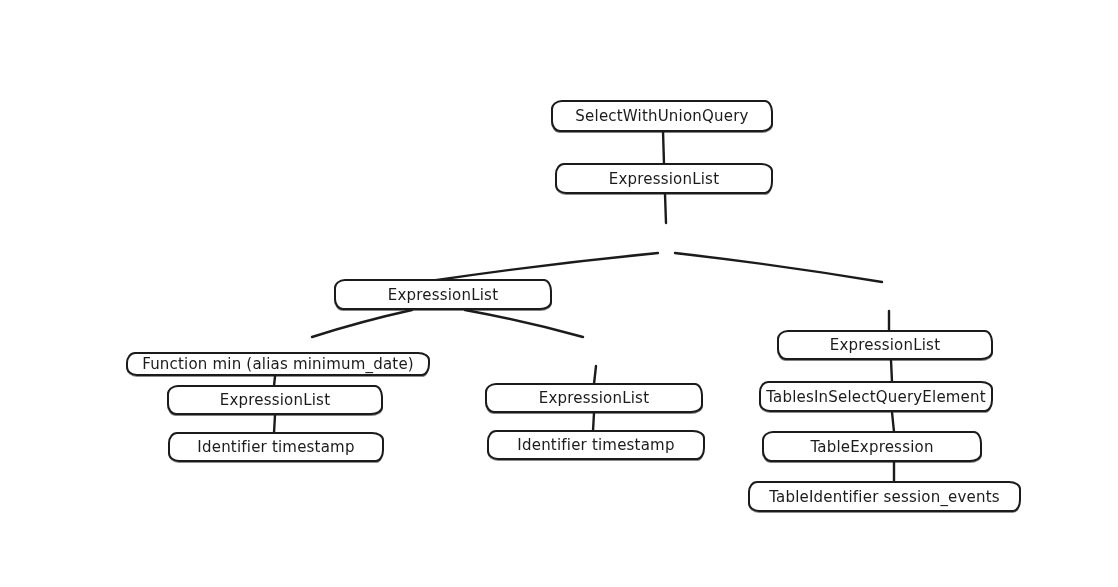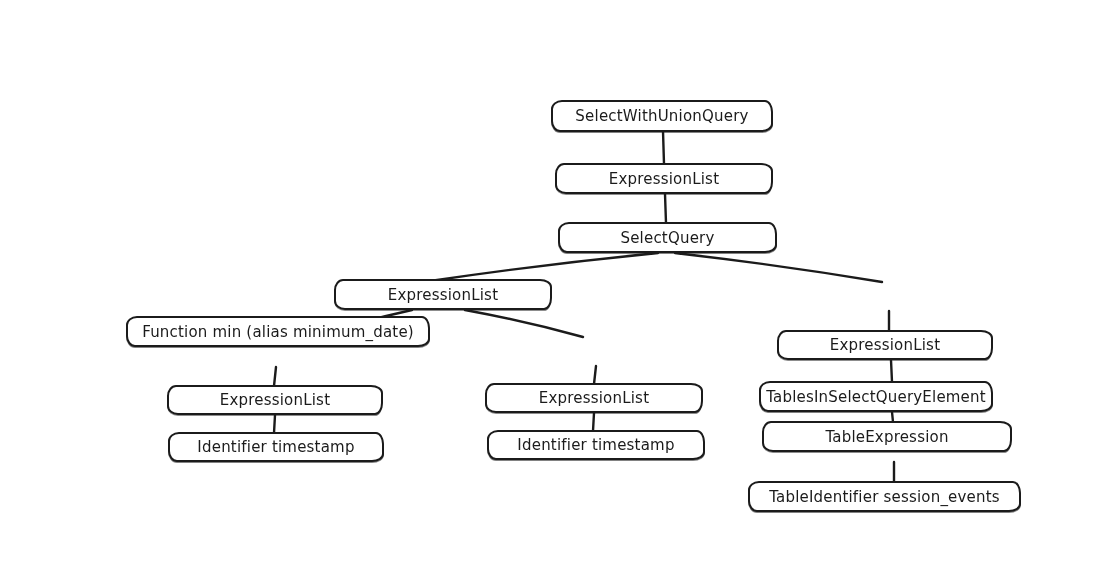--- a/index.html
+++ b/index.html
@@ -68,37 +68,36 @@
     <path d="M889,311 L889,331"></path>
     <path d="M891,360 L892,382"></path>
     <path d="M892,412 L894,432"></path>
     <path d="M894,462 L894,482"></path>
   </svg>
 
   <div class="node" style="left:551px; top:100px; width:222px; height:32px">SelectWithUnionQuery</div>
 
   <div class="node" style="left:555px; top:163px; width:218px; height:31px">ExpressionList</div>
 
-  <div class="node" style="left:558px; top:222px; width:219px; height:31px">SelectQuery</div>
 
   <div class="node" style="left:334px; top:279px; width:218px; height:31px">ExpressionList</div>
 
-  <div class="node" style="left:126px; top:316px; width:304px; height:31px">Function min (alias minimum_date)</div>
+  <div class="node" style="left:126px; top:352px; width:304px; height:24px">Function min (alias minimum_date)</div>
 
   <div class="node" style="left:167px; top:385px; width:216px; height:30px">ExpressionList</div>
 
   <div class="node" style="left:168px; top:432px; width:216px; height:30px">Identifier timestamp</div>
 
 
   <div class="node" style="left:485px; top:383px; width:218px; height:30px">ExpressionList</div>
 
   <div class="node" style="left:487px; top:430px; width:218px; height:30px">Identifier timestamp</div>
 
 
   <div class="node" style="left:777px; top:330px; width:216px; height:30px">ExpressionList</div>
 
   <div class="node" style="left:759px; top:381px; width:234px; height:31px">TablesInSelectQueryElement</div>
 
-  <div class="node" style="left:762px; top:421px; width:250px; height:31px">TableExpression</div>
+  <div class="node" style="left:762px; top:431px; width:220px; height:31px">TableExpression</div>
 
   <div class="node" style="left:748px; top:481px; width:273px; height:31px">TableIdentifier session_events</div>
 
 </div>
 
 </body></html>

